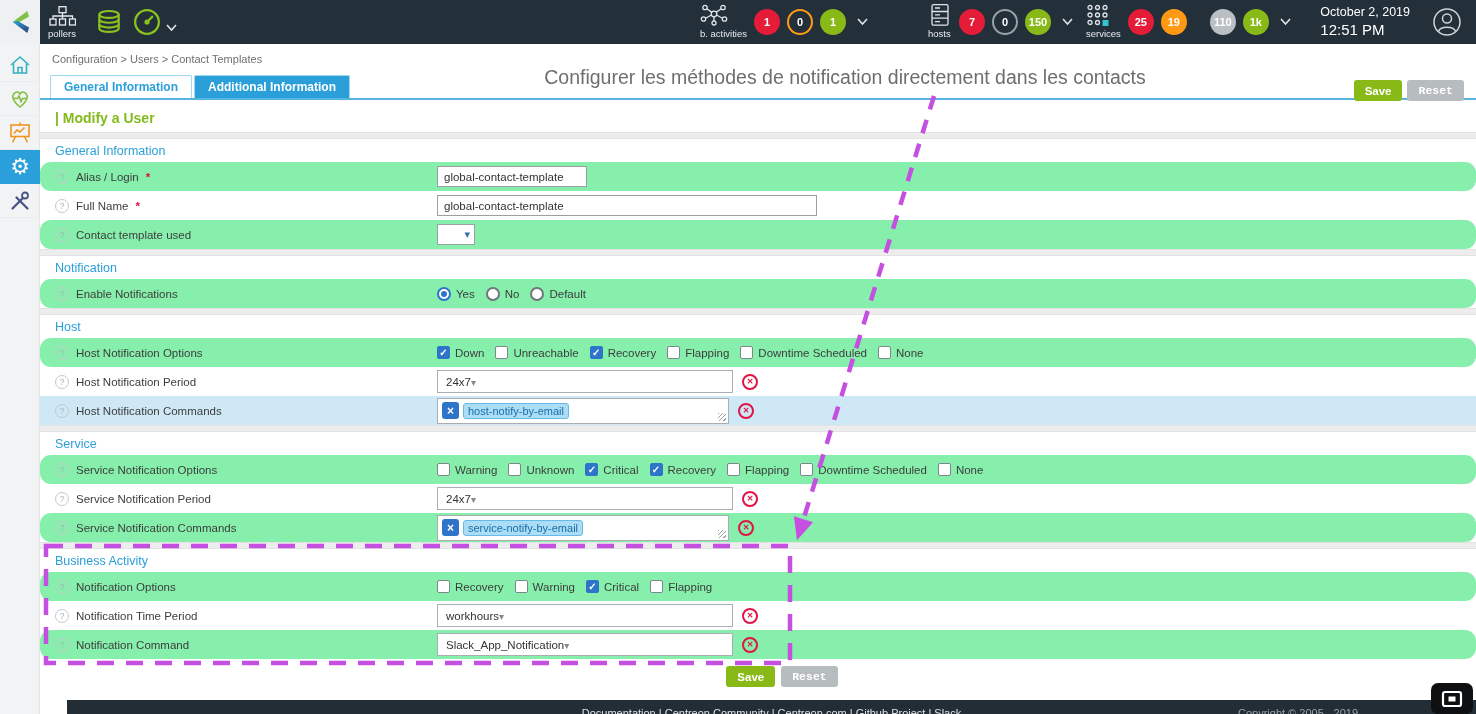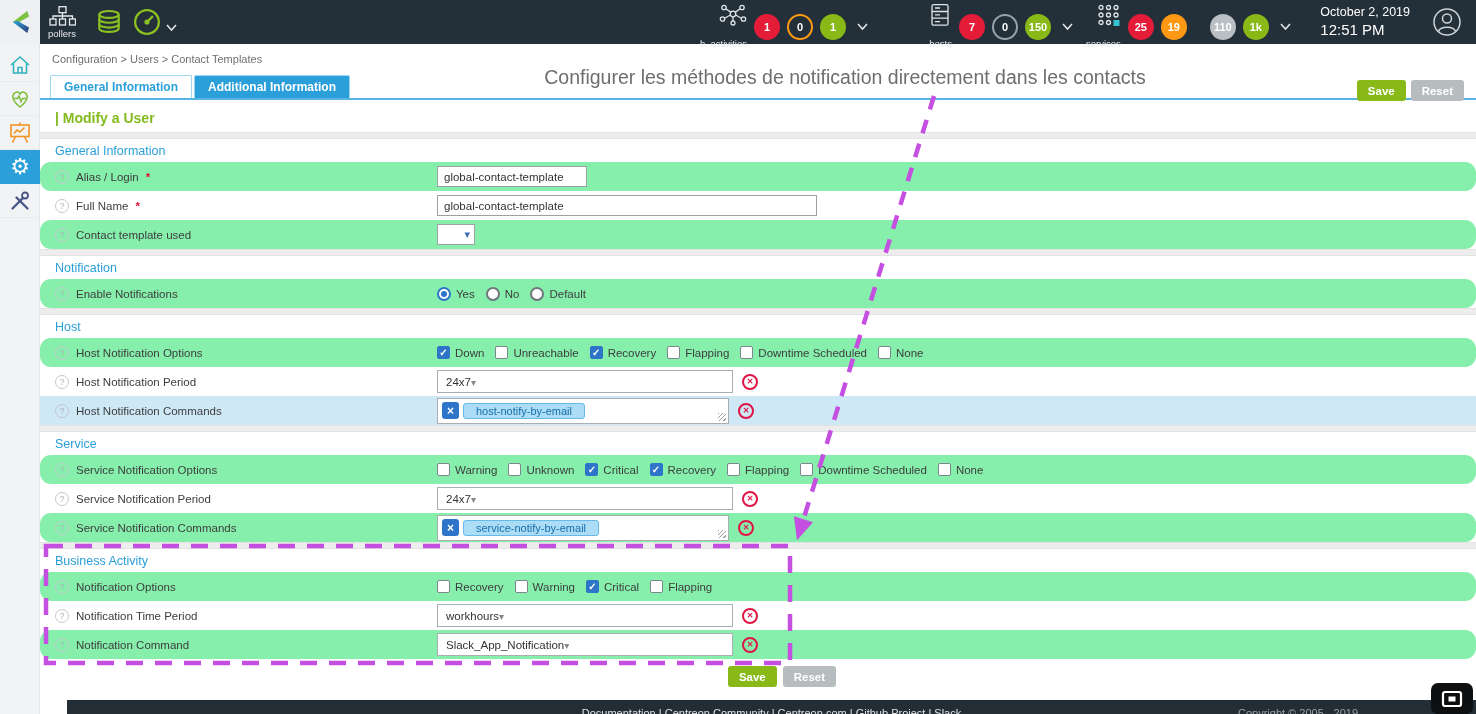--- a/index.html
+++ b/index.html
@@ -7,21 +7,21 @@
   body { font-family:"Liberation Sans", sans-serif; background:#fff; position:relative; overflow:hidden; }
   #stage { position:relative; width:1476px; height:714px; background:#fff; overflow:hidden; }
 
   
   .topbar { position:absolute; top:0; left:0; width:1476px; height:44px; background:#232f39; z-index:10; }
   .logo-box { position:absolute; left:0; top:0; width:40px; height:44px; background:#eef0f1; display:flex; align-items:center; justify-content:center; cursor:pointer; }
   .tb-item { position:absolute; display:flex; flex-direction:column; align-items:center; gap:2px; color:#e8ecef; font-size:9.5px; cursor:pointer; }
   .tb-icon { position:absolute; cursor:pointer; }
   .tb-caret { position:absolute; cursor:pointer; }
   .tb-group { position:absolute; top:4px; display:flex; align-items:center; gap:7px; }
-  .grp-label { display:flex; flex-direction:column; align-items:flex-end; gap:12px; color:#e8ecef; font-size:9.5px; cursor:pointer; }
+  .grp-label { display:flex; flex-direction:column; align-items:flex-start; gap:2px; color:#e8ecef; font-size:9.5px; cursor:pointer; }
   .badge { width:26px; height:26px; border-radius:50%; display:flex; align-items:center; justify-content:center; font-size:11px; font-weight:bold; color:#fff; cursor:pointer; }
   .badge.red { background:#e51c38; }
   .badge.orange { background:#ff9913; }
   .badge.green { background:#88b917; }
   .badge.gray { background:#b9bfc3;margin-left:16px; }
   .badge.ring_orange { background:transparent; border:2px solid #ff9913; }
   .badge.ring_gray { background:transparent; border:2px solid #98a2a9; }
   .tb-date { position:absolute; right:66px; top:5px; color:#fff; cursor:default; }
   .tb-date .d1 { font-size:12.5px; }
   .tb-date .d2 { font-size:15px; margin-top:2px; }
@@ -35,21 +35,21 @@
 
   
   .main { position:absolute; left:40px; top:44px; right:0; bottom:0; background:#fff; }
   .breadcrumb { padding:9px 0 3px 12px; font-size:11px; color:#6f6f6f; cursor:pointer; }
   .tabsrow { display:flex; padding-left:10px; margin-top:7px; border-bottom:2px solid #56b3e2; align-items:flex-end; }
   .tab { height:23px; display:flex; align-items:center; padding:0 13px; font-size:12px; font-weight:bold; margin-right:2px; color:#fff; background:#2b9fd9; border:1px solid #9ed7f1; border-bottom:none; border-radius:2px 2px 0 0; cursor:pointer; }
   .tab.active { background:#fff; color:#2b9fd9; }
   .top-actions { position:absolute; right:12px; top:36px; display:flex; gap:5px; z-index:20; }
   .btn { display:inline-flex; align-items:center; justify-content:center; height:21px; padding:0 11px; border-radius:3px; color:#fff; font-size:11.5px; font-weight:bold; border:none; cursor:pointer; font-family:"Liberation Sans",sans-serif; }
   .btn.green { background:#88b917;margin-left:48px; }
-  .btn.gray { background:#b7bcbf; }
+  .btn.gray { background:#b7bcbf;font-family:Liberation Mono, monospace; }
   .ptitle { color:#84ba1e; font-size:14px; font-weight:bold; padding:10px 0 6px 15px; }
 
   
   .sep { height:7px; background:#ededed; border-top:1px solid #e3e3e3; border-bottom:1px solid #e3e3e3; }
   .sechead { height:23px; display:flex; align-items:center; padding-left:15px; color:#2b9fd9; font-size:12.5px; }
   .frow { display:flex; align-items:center; height:29px; padding-left:15px; }
   .frow.alt { background:#86efac;border-radius:11px; }
   .frow.hl { background:#cfe8f6; }
   .flabel { width:382px; display:flex; align-items:center; gap:7px; font-size:11.5px; color:#3d3d3d; }
   .req { color:#e00b3d; font-weight:bold; }
@@ -60,21 +60,21 @@
   .ti.narrow { width:150px; }
   .ti.wide { width:380px; }
   .selsm { width:38px; height:21px; border:1px solid #9aa0a4; background:#fff; display:flex; align-items:center; justify-content:flex-end; padding-right:4px; cursor:pointer; }
   .selsm::after { content:"\25be"; color:#3b6fb5; font-size:11px; }
   .sel { width:296px; height:23px; border:1px solid #a9aeb2; background:#fff; display:flex; align-items:center; padding:0 8px; font-size:11.5px; color:#333; cursor:pointer; }
   .sel .caret::after { content:"\25be"; color:#888; font-size:10px; }
   .tagbox { width:292px; height:26px; border:1px solid #a9aeb2; background:#fff; display:flex; align-items:center; padding:0 4px; position:relative; cursor:text; }
   .tagbox::after { content:""; position:absolute; right:2px; bottom:2px; width:8px; height:8px; background:repeating-linear-gradient(135deg,#9aa0a4 0 1px,transparent 1px 3px); }
   .tagx { flex:none; width:17px; height:17px; background:#2e75c9; border-radius:3px; color:#fff; display:flex; align-items:center; justify-content:center; cursor:pointer; }
   .tagx::after { content:"\00d7"; font-size:12px; font-weight:bold; line-height:1; }
-  .tagpill { margin-left:4px; background:#abddf7; border:1px solid #66b9e8; border-radius:3px; color:#1a6da8; font-size:11px; padding:1px 12px; white-space:nowrap; }
+  .tagpill { margin-left:4px; background:#abddf7; border:1px solid #66b9e8; border-radius:3px; color:#1a6da8; font-size:11px; padding:1px 4px; white-space:nowrap; }
   .rm { margin-left:9px; flex:none; width:16px; height:16px; border:2px solid #e01446; border-radius:50%; color:#e01446; display:flex; align-items:center; justify-content:center; cursor:pointer; }
   .rm::after { content:"\2715"; font-size:8px; font-weight:bold; }
   .cb { flex:none; width:13px; height:13px; border:1px solid #7d868d; border-radius:2px; background:#fff; display:inline-flex; align-items:center; justify-content:center; cursor:pointer; }
   .cb::after { content:"\2713"; font-size:10px; font-weight:bold; color:transparent; line-height:1; }
   .cb.on { background:#2e74c9; border-color:#2e74c9; }
   .cb.on::after { color:#fff; }
   .rd { flex:none; width:14px; height:14px; border:2px solid #6f767c; border-radius:50%; background:#fff; position:relative; cursor:pointer; }
   .rd.on { border-color:#2e74c9; }
   .rd.on::after { content:""; position:absolute; inset:2px; background:#2e74c9; border-radius:50%; }
   .optlbl { font-size:11.5px; color:#3d3d3d; margin:0 11px 0 5px; cursor:pointer; }

